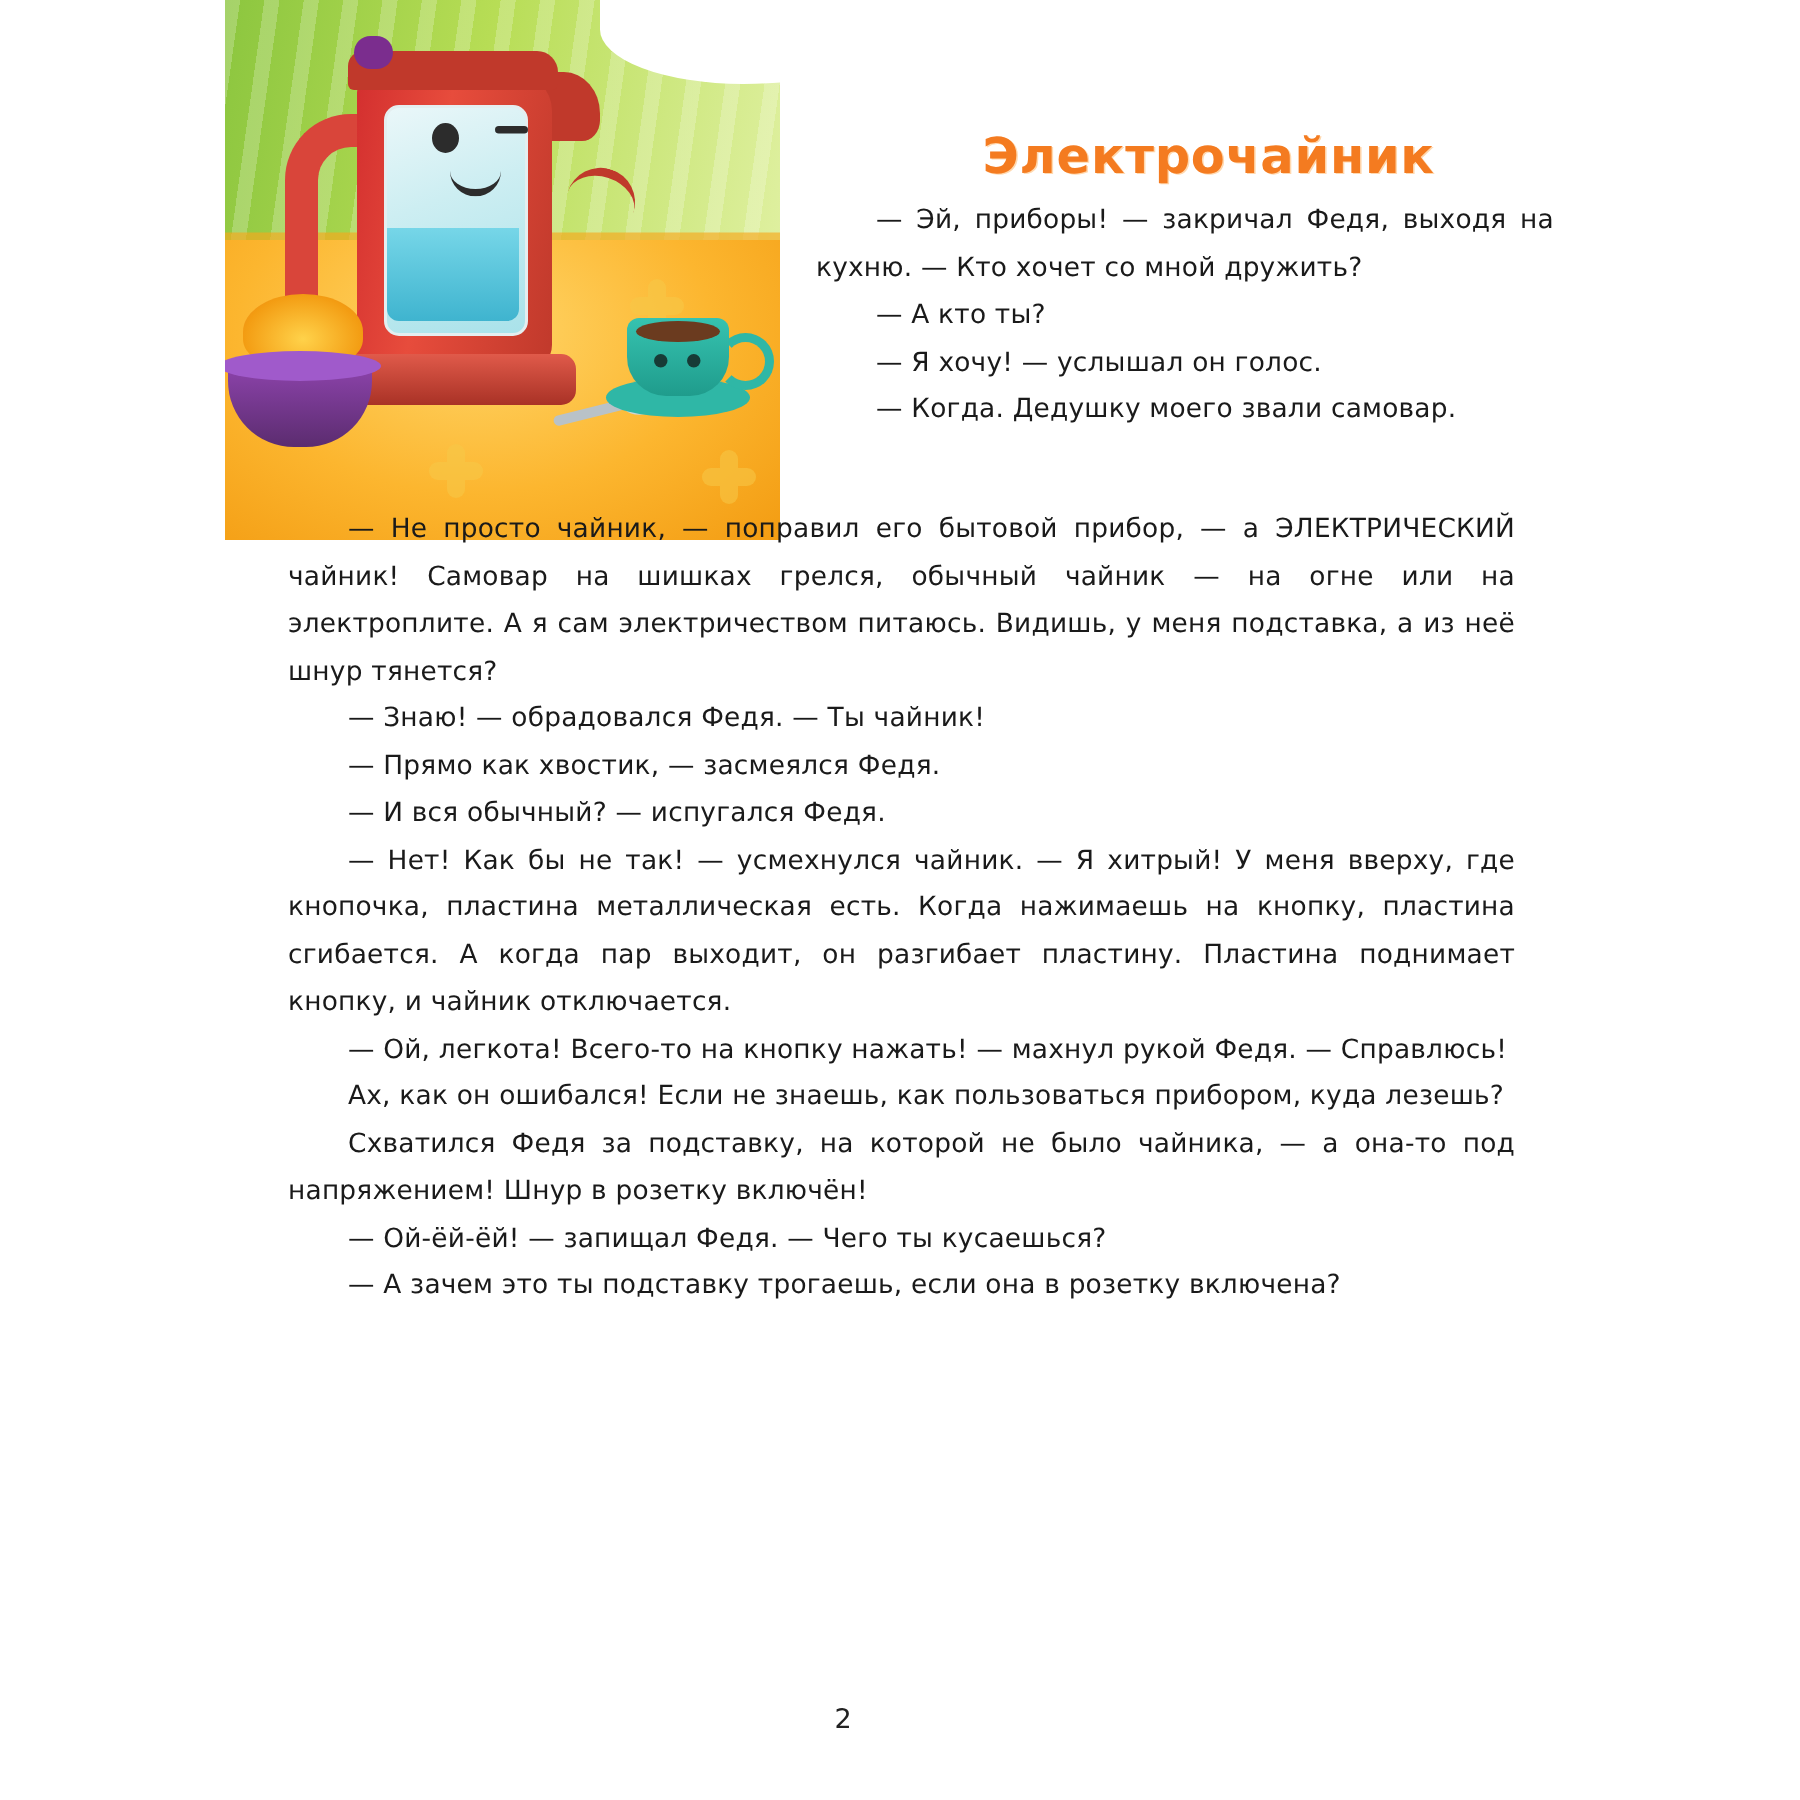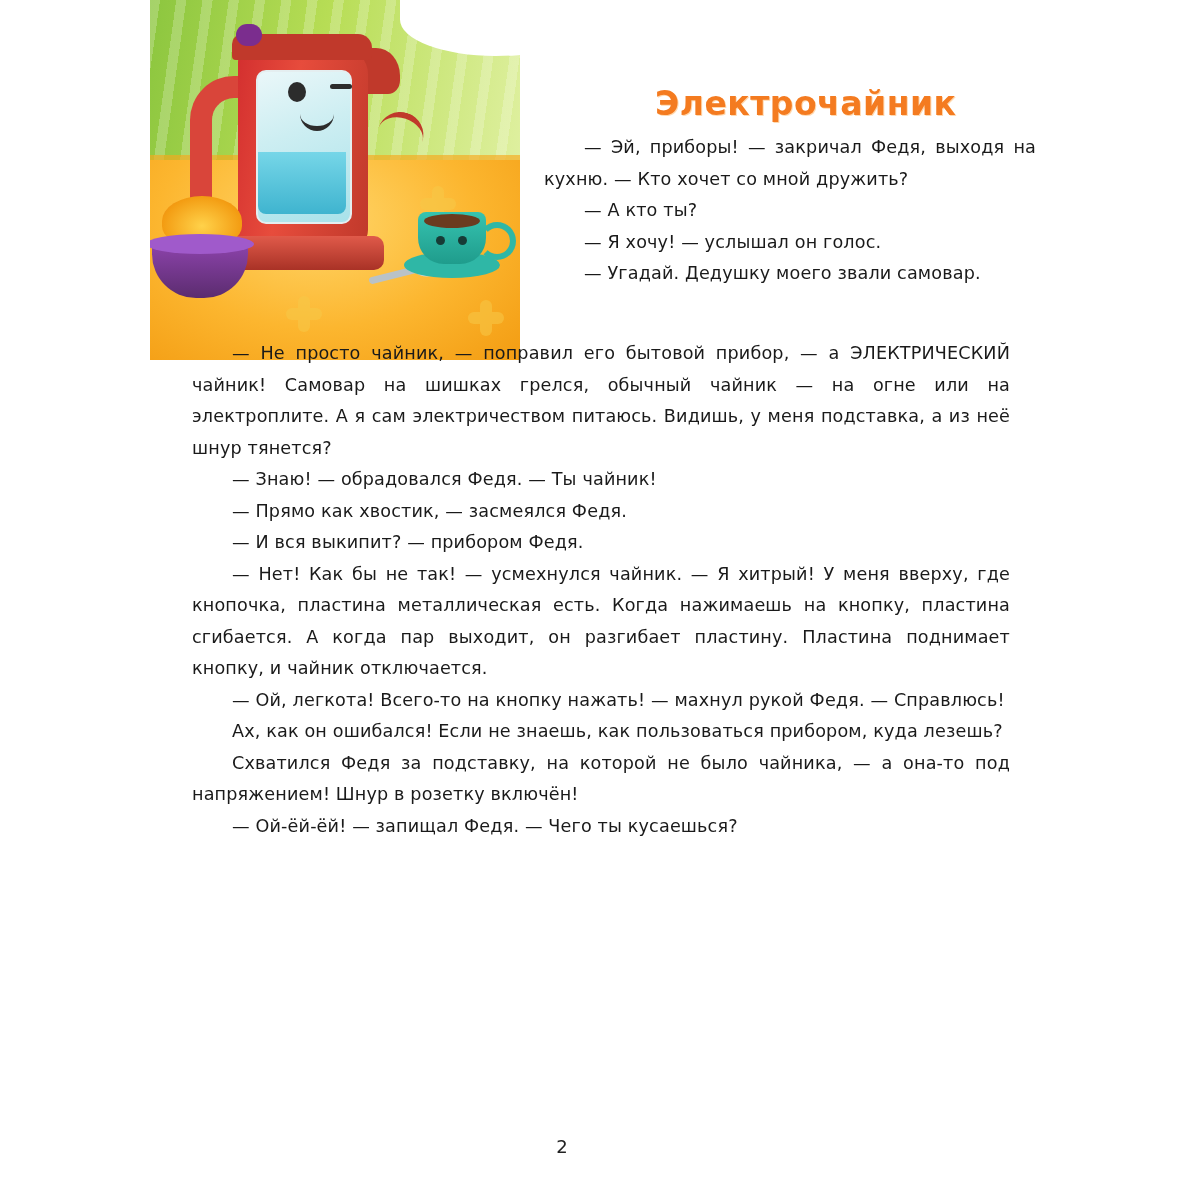--- a/index.html
+++ b/index.html
@@ -378,29 +378,30 @@
 
     <div class="illo-white-left"></div>
   </div>
 
   <h1 class="title">Электрочайник</h1>
 
   <div class="col-right">
     <p class="ind">— Эй, приборы! — закричал Федя, выходя на кухню. — Кто хочет со мной дружить?</p>
     <p class="ind">— А кто ты?</p>
     <p class="ind">— Я хочу! — услышал он голос.</p>
-    <p class="ind">— Угадай. Дедушку моего звали самовар.</p>
+    <p class="ind">— Когда. Дедушку моего звали самовар.</p>
   </div>
 
   <div class="col-full">
     <p class="ind">— Не просто чайник, — поправил его бытовой прибор, — а ЭЛЕКТРИЧЕСКИЙ чайник! Самовар на шишках грелся, обычный чайник — на огне или на электроплите. А я сам электричеством питаюсь. Видишь, у меня подставка, а из неё шнур тянется?</p>
     <p class="ind">— Знаю! — обрадовался Федя. — Ты чайник!</p>
     <p class="ind">— Прямо как хвостик, — засмеялся Федя.</p>
-    <p class="ind">— И вся выкипит? — прибором Федя.</p>
+    <p class="ind">— И вся обычный? — испугался Федя.</p>
     <p class="ind">— Нет! Как бы не так! — усмехнулся чайник. — Я хитрый! У меня вверху, где кнопочка, пластина металлическая есть. Когда нажимаешь на кнопку, пластина сгибается. А когда пар выходит, он разгибает пластину. Пластина поднимает кнопку, и чайник отключается.</p>
     <p class="ind">— Ой, легкота! Всего-то на кнопку нажать! — махнул рукой Федя. — Справлюсь!</p>
     <p class="ind">Ах, как он ошибался! Если не знаешь, как пользоваться прибором, куда лезешь?</p>
     <p class="ind">Схватился Федя за подставку, на которой не было чайника, — а она-то под напряжением! Шнур в розетку включён!</p>
     <p class="ind">— Ой-ёй-ёй! — запищал Федя. — Чего ты кусаешься?</p>
+    <p class="ind">— А зачем это ты подставку трогаешь, если она в розетку включена?</p>
   </div>
 
   <div class="page-number">2</div>
 </div>
 
 </body></html>

